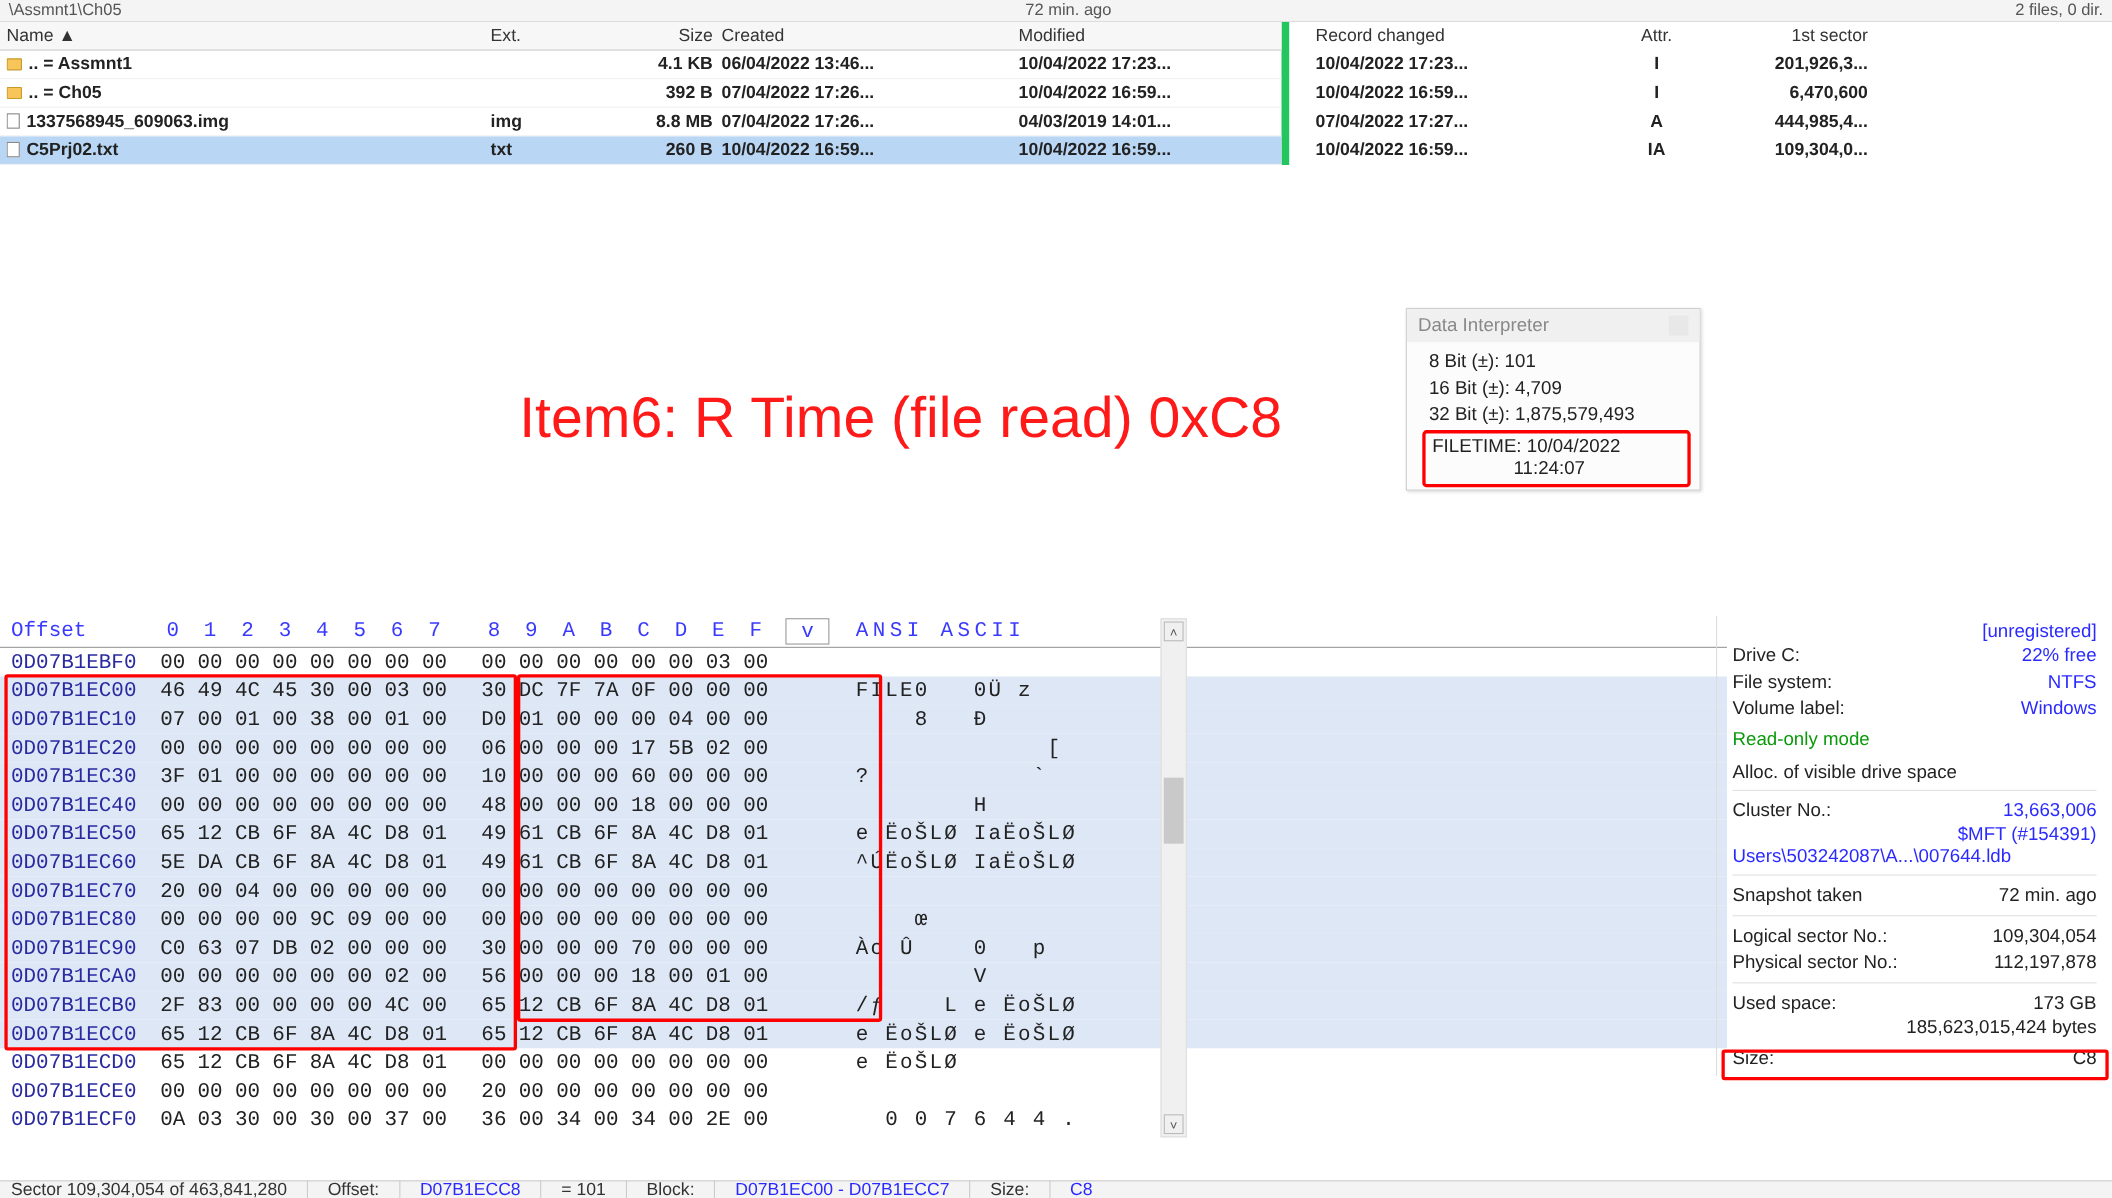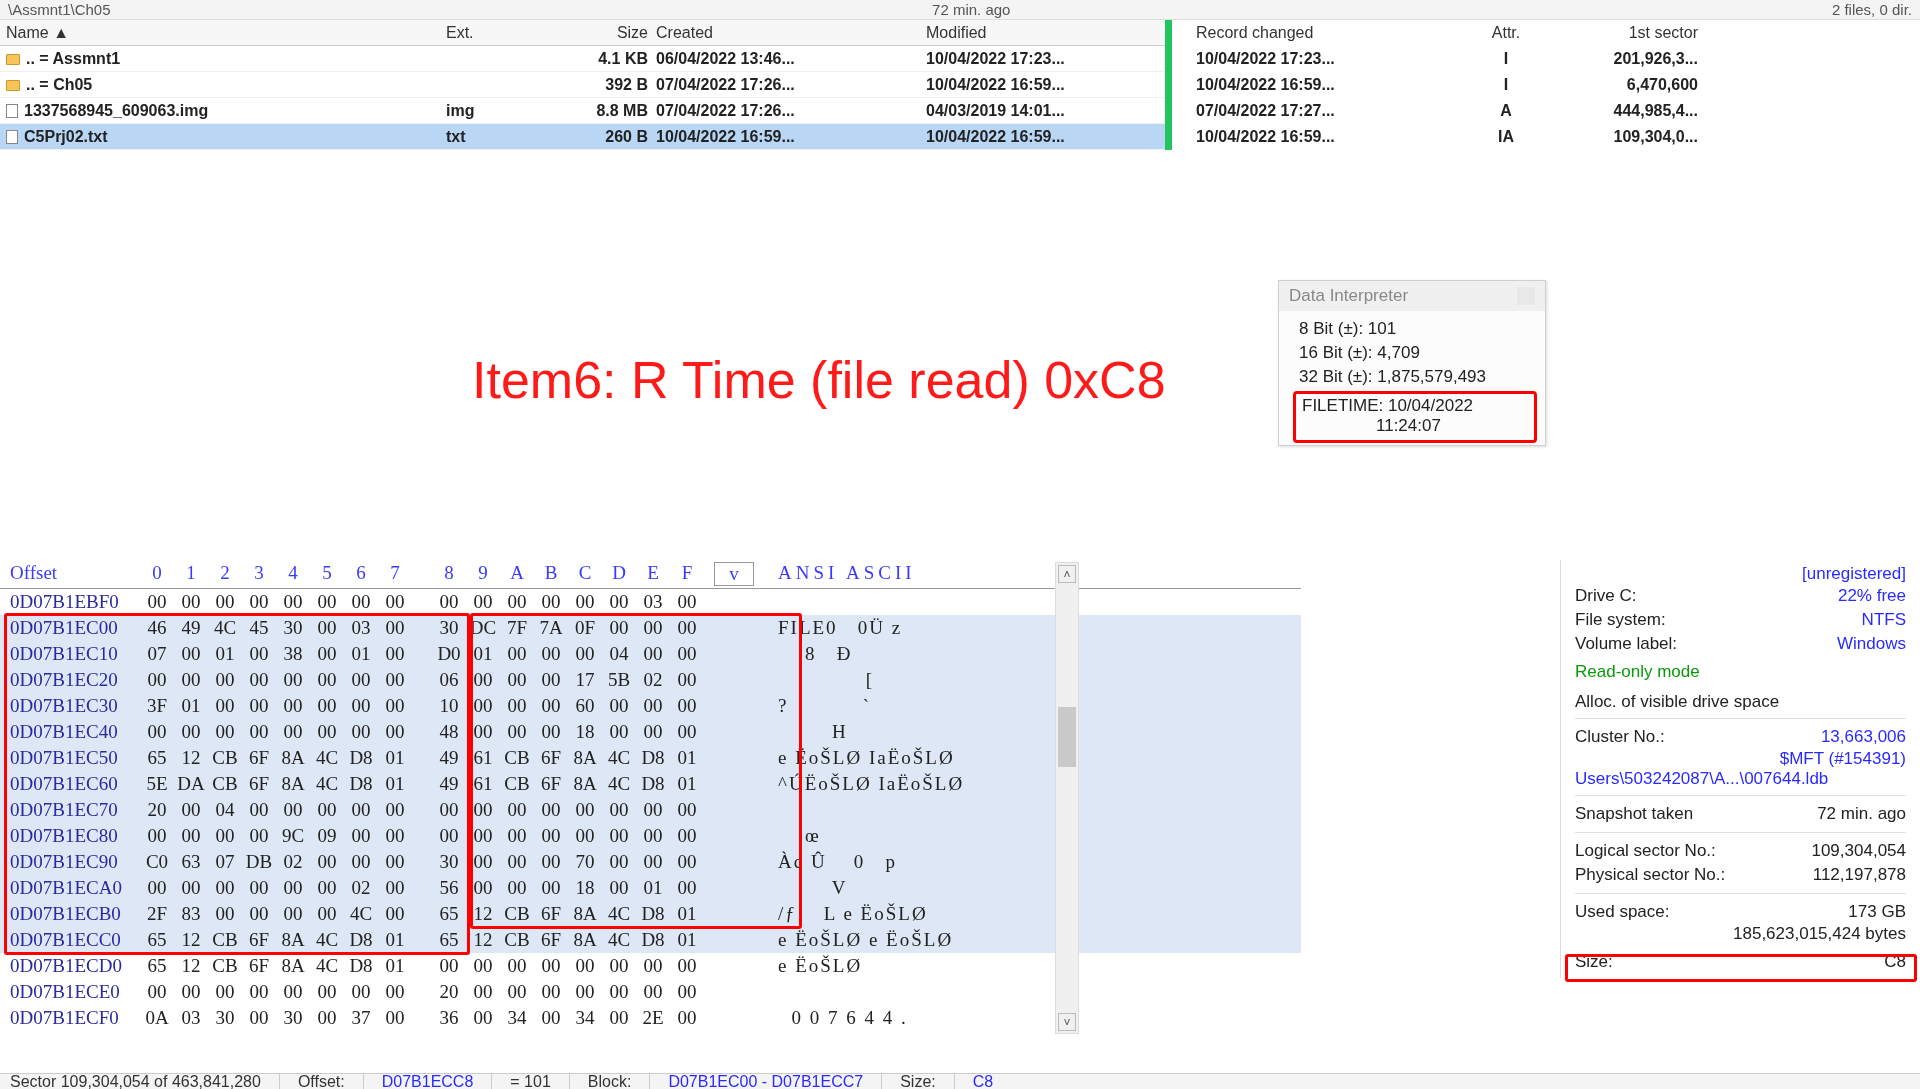--- a/index.html
+++ b/index.html
@@ -102,22 +102,22 @@
     border-radius: 4px;
     padding: 2px 6px 4px 6px;
     margin: 2px -6px -6px -6px;
   }
   .di-filetime .line2 { padding-left: 74px; }
   
   .hexpane {
     position: absolute;
     top: 560px;
     left: 0;
-    width: 1301px;
-    font-family: Liberation Serif, serif;
+    width: 1570px;
+    font-family: Liberation Mono, monospace;
     font-size: 19px;
   }
   .hex-header {
     display: flex;
     border-bottom: 1px solid #999;
     color: #3a3aff;
     padding: 2px 0 2px 10px;
   }
   .hex-header .h-off { width: 130px; }
   .hex-header .h-b { width: 34px; text-align: center; }

